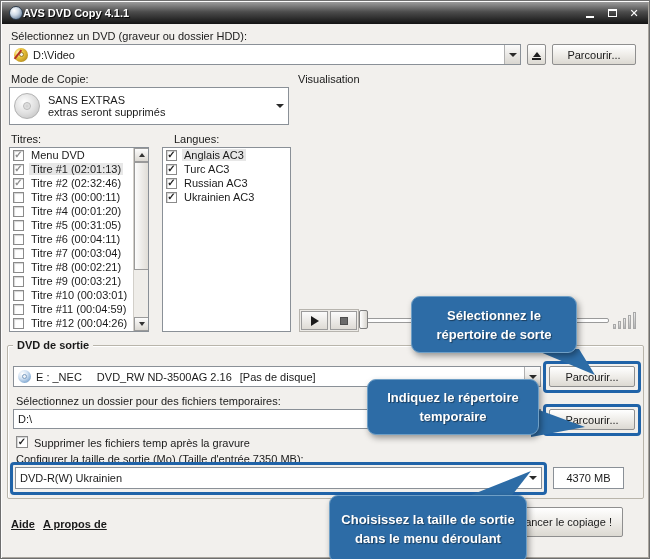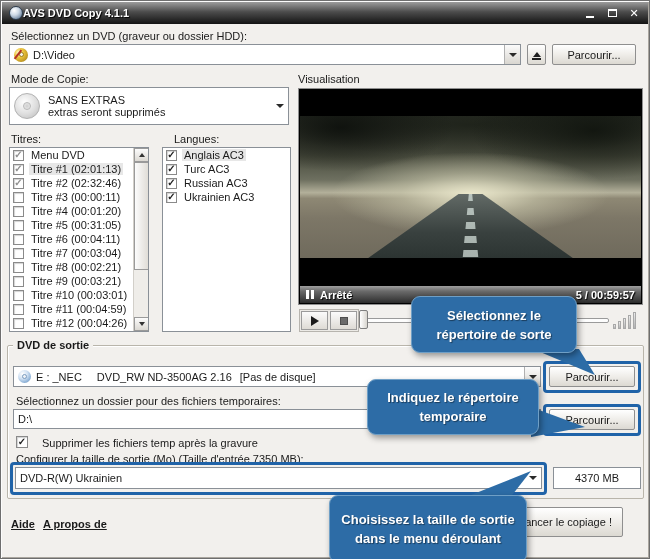--- a/index.html
+++ b/index.html
@@ -285,37 +285,20 @@
       </div>
     <div class="lrow">
         <span class="cb">
           <span class="ck">✓</span>
         </span>
         <span class="rlbl">Ukrainien AC3</span>
       </div>
   </div>
 
   <div class="lbl" style="left:297px; top:72px;">Visualisation</div>
-  <div class="panel">
-    <div class="video">
-      <div class="film">
-        <div class="road">
-            <div class="cline"></div>
-          </div>
-      </div>
-    </div>
-    <div class="statusbar">
-      <span class="pauseicon">
-          <i></i>
-          <i></i>
-        </span>
-      <span>Arrêté</span>
-      <span class="time">5 / 00:59:57</span>
-    </div>
-  </div>
   <div class="pframe">
     <span class="pbtn">
         <i class="tri-right"></i>
       </span>
     <span class="pbtn">
         <i class="stopsq"></i>
       </span>
   </div>
   <div class="slider-track"></div>
   <div class="slider-handle"></div>
@@ -344,32 +327,32 @@
   <div class="btn" style="left:548px; top:365px; width:86px; height:21px; z-index:6;">Parcourir...</div>
 
   <div class="lbl" style="left:15px; top:394px;">Sélectionnez un dossier pour des fichiers temporaires:</div>
   <input class="input" style="left: 12px; top: 408px; width: 528px; height: 20px;" value="D:\">
   <div class="hl" style="left:542px; top:403px; width:98px; height:32px;"></div>
   <div class="btn" style="left:548px; top:408px; width:86px; height:21px; z-index:6;">Parcourir...</div>
 
   <span class="cb" style="position:absolute; left:15px; top:435px; width:12px; height:12px;">
     <span class="ck" style="color:#1d1d1d;">✓</span>
   </span>
-  <div class="lbl" style="left:33px; top:436px;margin-left:8px;">Supprimer les fichiers temp après la gravure</div>
+  <div class="lbl" style="left:33px; top:436px;">Supprimer les fichiers temp après la gravure</div>
 
   <div class="lbl" style="left:15px; top:452px;">Configurer la taille de sortie (Mo) (Taille d'entrée 7350 MB):</div>
   <div class="hl" style="left:9px; top:461px; width:537px; height:33px;"></div>
   <div class="combo" style="left:14px; top:466px; width:527px; height:22px; z-index:6;">
     <span>DVD-R(W) Ukrainien</span>
     <span class="spacer"></span>
     <span class="plainarrow">
         <i class="tri-down"></i>
       </span>
   </div>
-  <div class="sizefield" style="left:552px; top:466px; width:88px; height:22px;">4370 MB</div>
+  <div class="sizefield" style="left:552px; top:466px; width:71px; height:22px;">4370 MB</div>
 
   <a class="link" style="left:10px; top:517px;">Aide</a>
   <a class="link" style="left:42px; top:517px;">A propos de</a>
   <div class="btn" style="left:488px; top:506px; width:134px; height:30px; font-weight:normal;">
     <span class="disc-blue"></span>
     <span>Lancer le copiage !</span>
   </div>
 
   <svg class="tail" style="left:526px; top:348px;" width="72" height="28">
     <polygon points="6,0 52,0 68,26" fill="#2d6ca6"></polygon>

